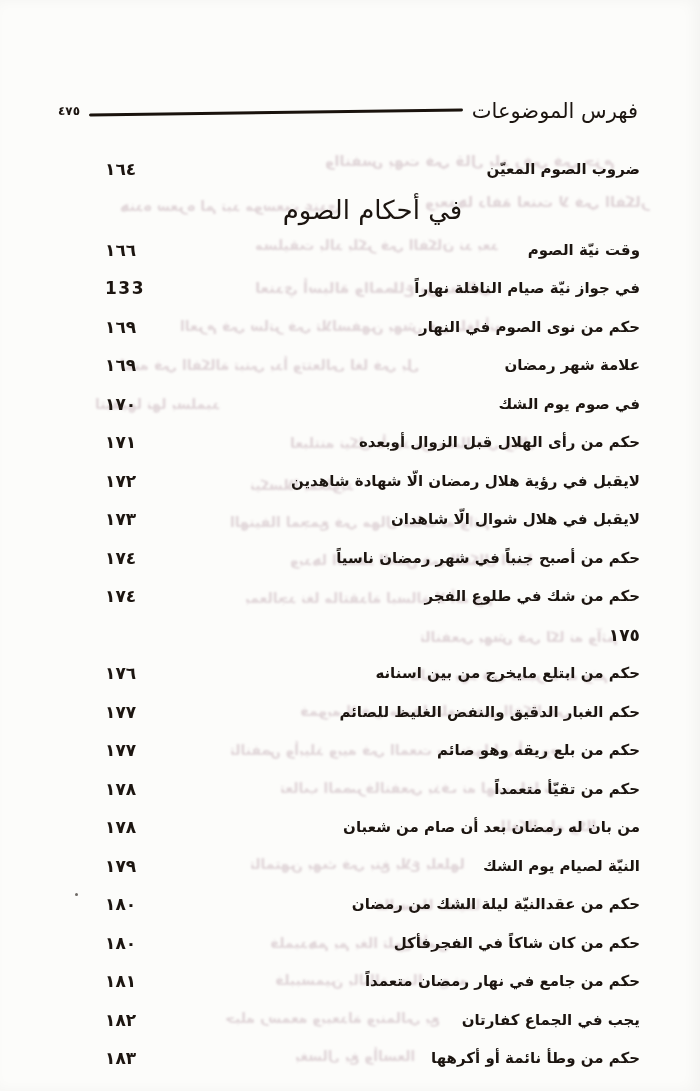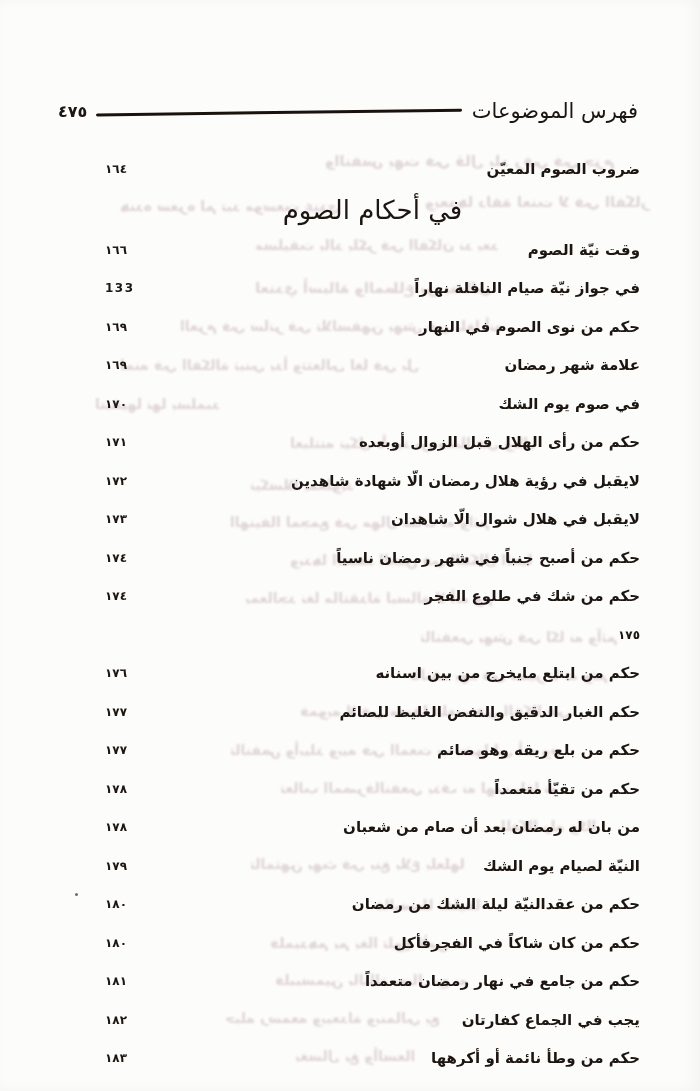--- a/index.html
+++ b/index.html
@@ -25,37 +25,37 @@
   .head-title{
     font-size:21px;font-weight:normal;white-space:nowrap;
     letter-spacing:.2px;
   }
   .head-rule{
     flex:1;height:2.6px;background:#1a130d;border-radius:2px;
     margin:2px 9px 0 9px;
     transform:rotate(-0.75deg);
   }
   .folio{
-    font-size:16px;font-weight:bold;letter-spacing:1px;white-space:nowrap;
+    font-size:12px;font-weight:bold;letter-spacing:1px;white-space:nowrap;
   }
   
   .toc{
     position:absolute;top:150px;right:60px;left:105px;
     direction:rtl;
   }
   .toc-row{
     height:38.5px;
     display:flex;justify-content:space-between;align-items:center;
     direction:rtl;
   }
   .toc-title{
     font-size:15px;font-weight:bold;white-space:nowrap;
   }
   .toc-page{
-    font-size:12px;font-weight:bold;letter-spacing:1.5px;white-space:nowrap;
+    font-size:17px;font-weight:bold;letter-spacing:1.5px;white-space:nowrap;
     margin-top:0;
   }
   .toc-heading{
     height:42px;display:flex;align-items:center;justify-content:center;
     font-size:26px;font-weight:normal;
   }
   
   .ghost-layer{position:absolute;inset:0;pointer-events:none;}
   .ghost{
     position:absolute;white-space:nowrap;

